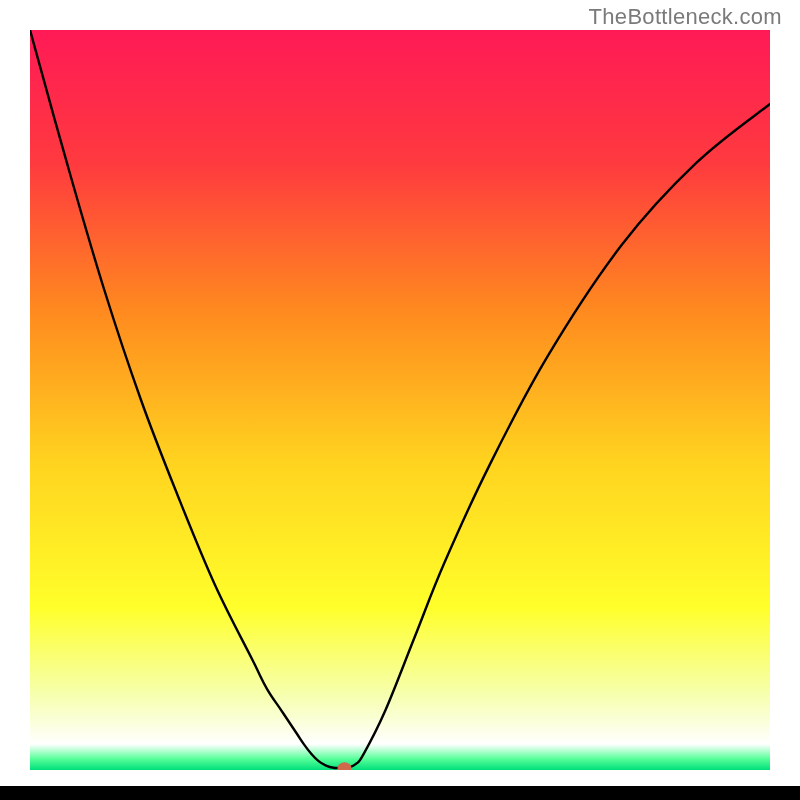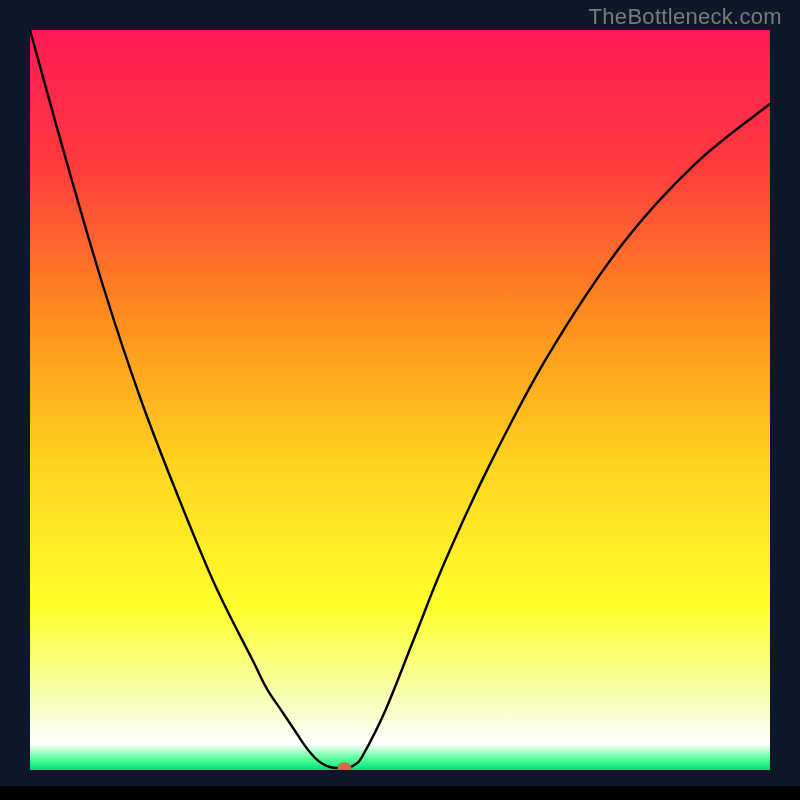--- a/index.html
+++ b/index.html
@@ -8,21 +8,21 @@
     width: 800px;
     height: 800px;
     background: #000;
     font-family: Arial, Helvetica, sans-serif;
     overflow: hidden;
   }
   .frame {
     position: relative;
     width: 800px;
     height: 786px;
-    background: #0f172a;
+    background: #ffffff;
   }
   .watermark {
     position: absolute;
     top: 4px;
     right: 18px;
     color: #7a7a7a;
     font-size: 22px;
     letter-spacing: 0.3px;
     font-weight: 500;
     z-index: 50;

